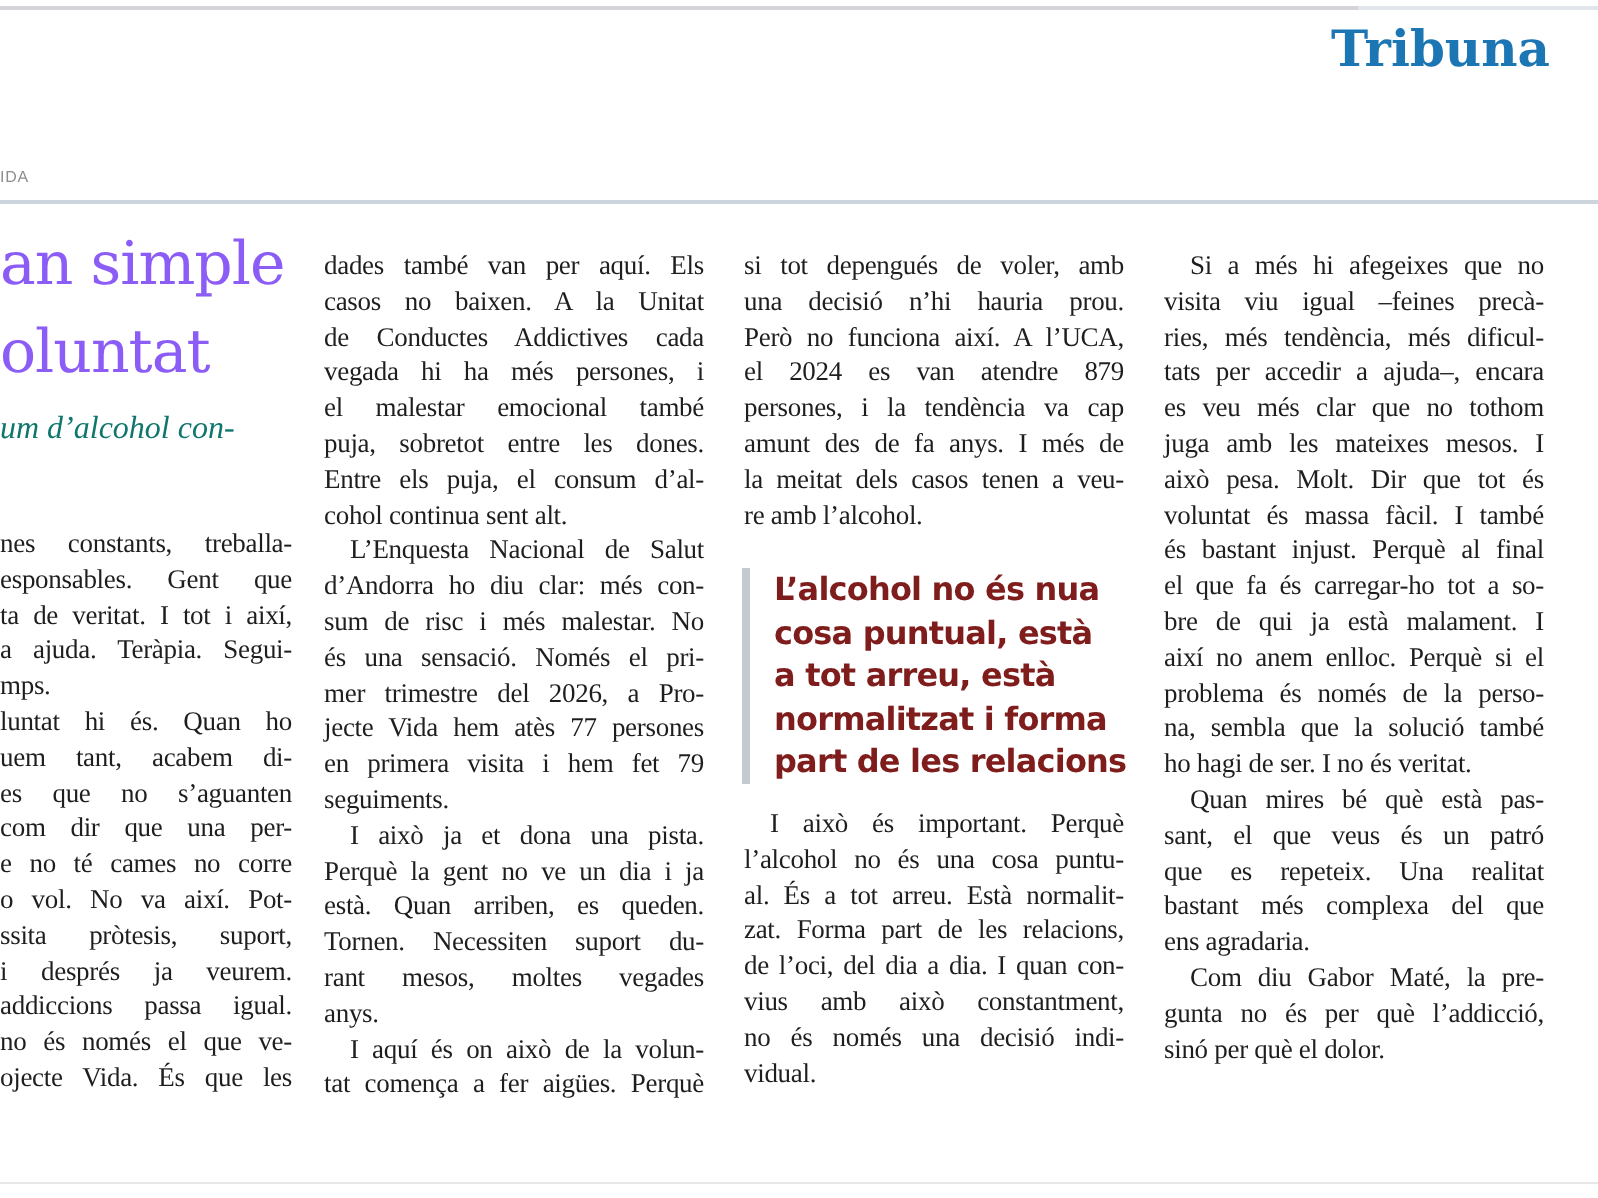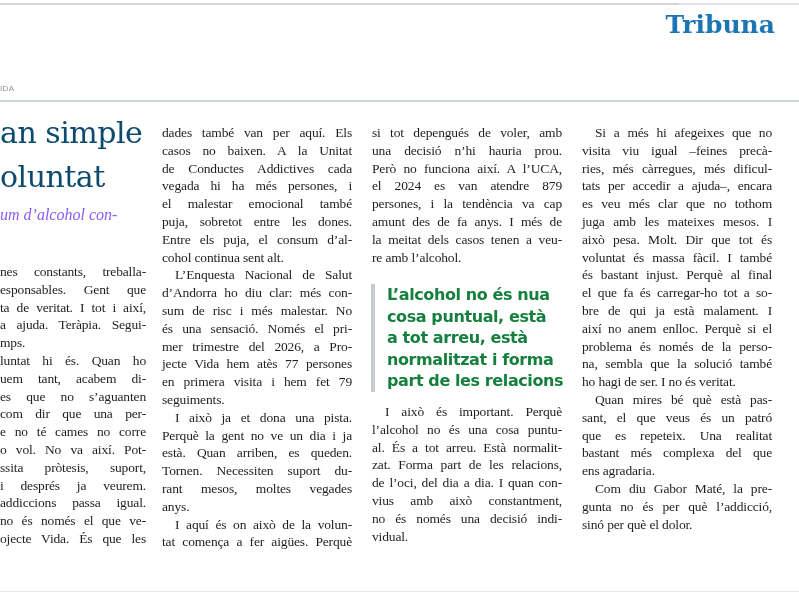--- a/index.html
+++ b/index.html
@@ -7,31 +7,31 @@
         font-family:"Liberation Serif",serif;}
   .rule{position:absolute;left:0;right:0;}
   .top-rule{top:3px;height:2px;background:linear-gradient(to right,#d3d5d9 85%,#e2e6ec 85%);}
   .header-rule{top:100px;height:2px;background:#ccd4de;}
   .bottom-rule{top:591px;height:1px;background:#e7e7e7;}
   .tribuna{position:absolute;top:10px;right:24px;font-family:"DejaVu Serif",serif;
            font-weight:bold;font-size:25px;color:#1c76b3;}
   .kicker{position:absolute;left:0;top:84px;font-family:"Liberation Sans",sans-serif;
           font-size:8px;color:#8d8d8d;letter-spacing:.4px;}
   .headline{position:absolute;left:0;top:111px;font-family:"DejaVu Serif",serif;
-            font-size:30px;line-height:44px;color:#0c4a6e;letter-spacing:-.5px;white-space:nowrap;}
+            font-size:30px;line-height:44px;color:#8b5cf6;letter-spacing:-.5px;white-space:nowrap;}
   .standfirst{position:absolute;left:0;top:201px;font-style:italic;font-size:16px;
-              line-height:28px;color:#8b5cf6;white-space:nowrap;}
+              line-height:28px;color:#0f766e;white-space:nowrap;}
   .col{position:absolute;}
   .col1{left:0;width:146px;top:263px;}
   .col2{left:162px;width:190px;top:124px;}
   .col3t{left:372px;width:190px;top:124px;}
   .quote{position:absolute;left:371px;top:284px;width:186px;border-left:4px solid #c5cad0;
          padding-left:12px;box-sizing:border-box;}
   .quote div{font-family:"DejaVu Sans",sans-serif;font-weight:bold;font-size:16px;
-             line-height:21.5px;color:#15803d;letter-spacing:-.4px;white-space:nowrap;}
+             line-height:21.5px;color:#7f1d1d;letter-spacing:-.4px;white-space:nowrap;}
   .col3b{left:372px;width:190px;top:403px;}
   .col4{left:582px;width:190px;top:124px;}
   .bl{font-size:13.5px;line-height:17.8px;color:#1e1e1e;white-space:nowrap;
       letter-spacing:-.15px;}
   .j{text-align:justify;text-align-last:justify;}
   .ind{text-indent:13px;}
 </style>
 </head>
 <body>
 
@@ -120,21 +120,21 @@
       <div class="bl j">al. És a tot arreu. Està normalit-</div>
       <div class="bl j">zat. Forma part de les relacions,</div>
       <div class="bl j">de l’oci, del dia a dia. I quan con-</div>
       <div class="bl j">vius amb això constantment,</div>
       <div class="bl j">no és només una decisió indi-</div>
       <div class="bl">vidual.</div>
     </div>
   <div class="col col4">
       <div class="bl j ind">Si a més hi afegeixes que no</div>
       <div class="bl j">visita viu igual –feines precà-</div>
-      <div class="bl j">ries, més càrregues, més dificul-</div>
+      <div class="bl j">ries, més tendència, més dificul-</div>
       <div class="bl j">tats per accedir a ajuda–, encara</div>
       <div class="bl j">es veu més clar que no tothom</div>
       <div class="bl j">juga amb les mateixes mesos. I</div>
       <div class="bl j">això pesa. Molt. Dir que tot és</div>
       <div class="bl j">voluntat és massa fàcil. I també</div>
       <div class="bl j">és bastant injust. Perquè al final</div>
       <div class="bl j">el que fa és carregar-ho tot a so-</div>
       <div class="bl j">bre de qui ja està malament. I</div>
       <div class="bl j">així no anem enlloc. Perquè si el</div>
       <div class="bl j">problema és només de la perso-</div>

